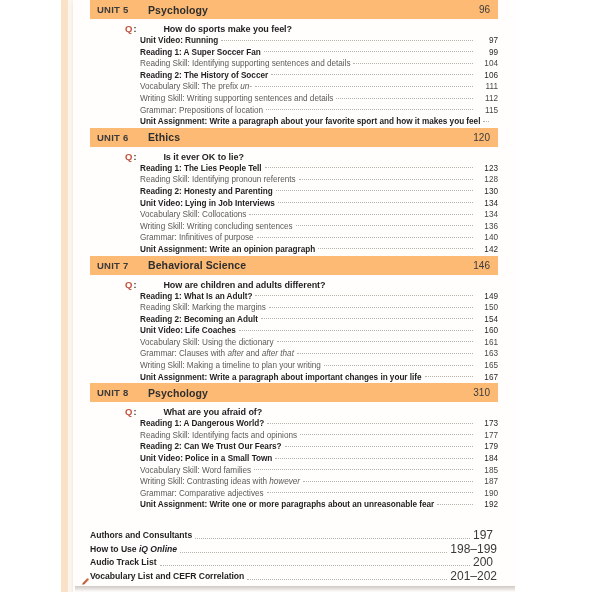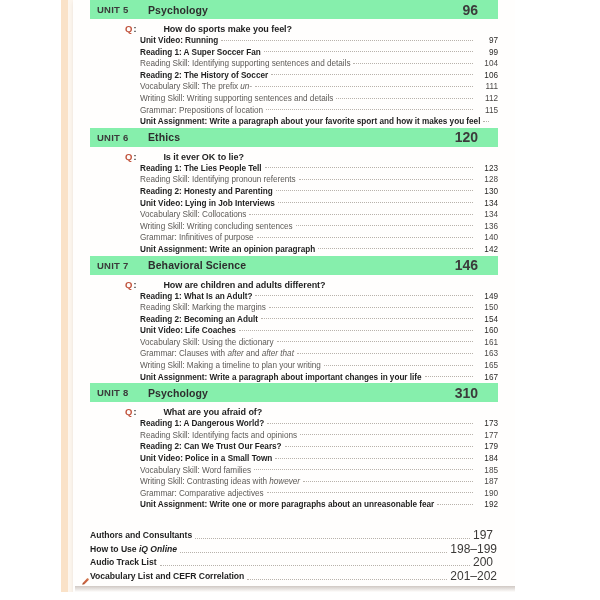--- a/index.html
+++ b/index.html
@@ -87,21 +87,21 @@
     width: 442px;
     height: 592px;
   }
 
   
   .unit-header {
     position: relative;
     margin: 0 0 0 17px;
     width: 408px;
     height: 19px;
-    background: #86efac;
+    background: #fdba74;
     display: flex;
     align-items: center;
   }
   .unit-label {
     font-size: 9.5px;
     font-weight: bold;
     color: #3b3b3b;
     letter-spacing: 0.25px;
     width: 58px;
     padding-left: 7px;
@@ -110,24 +110,24 @@
   }
   .unit-topic {
     font-size: 10.5px;
     font-weight: bold;
     color: #2e2e2e;
     letter-spacing: 0.1px;
     flex: 1;
     white-space: nowrap;
   }
   .unit-page {
-    font-size: 14px;
-    font-weight: bold;
+    font-size: 10px;
+    font-weight: normal;
     color: #3b3b3b;
-    padding-right: 20px;
+    padding-right: 8px;
     white-space: nowrap;
   }
 
   
   .q-line {
     display: flex;
     align-items: baseline;
     margin: 4px 0 1px 52px;
   }
   .q-mark {

